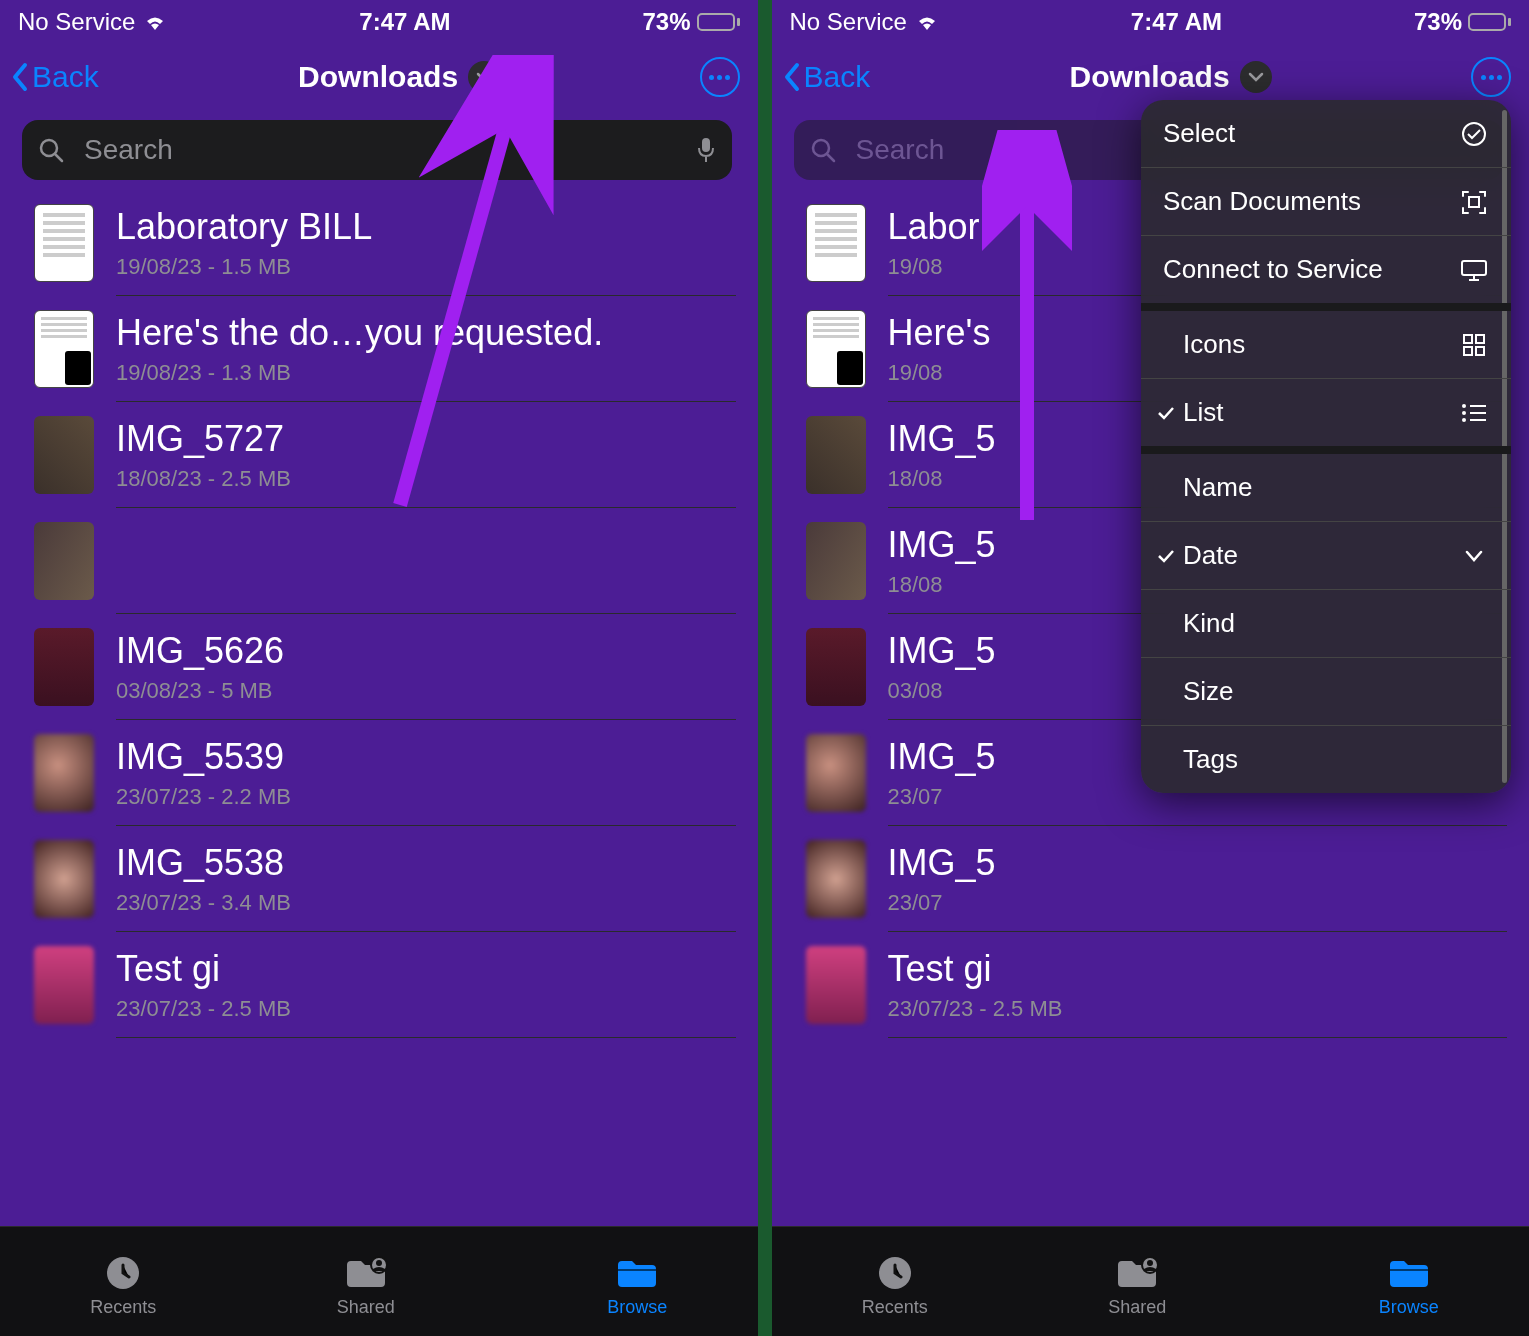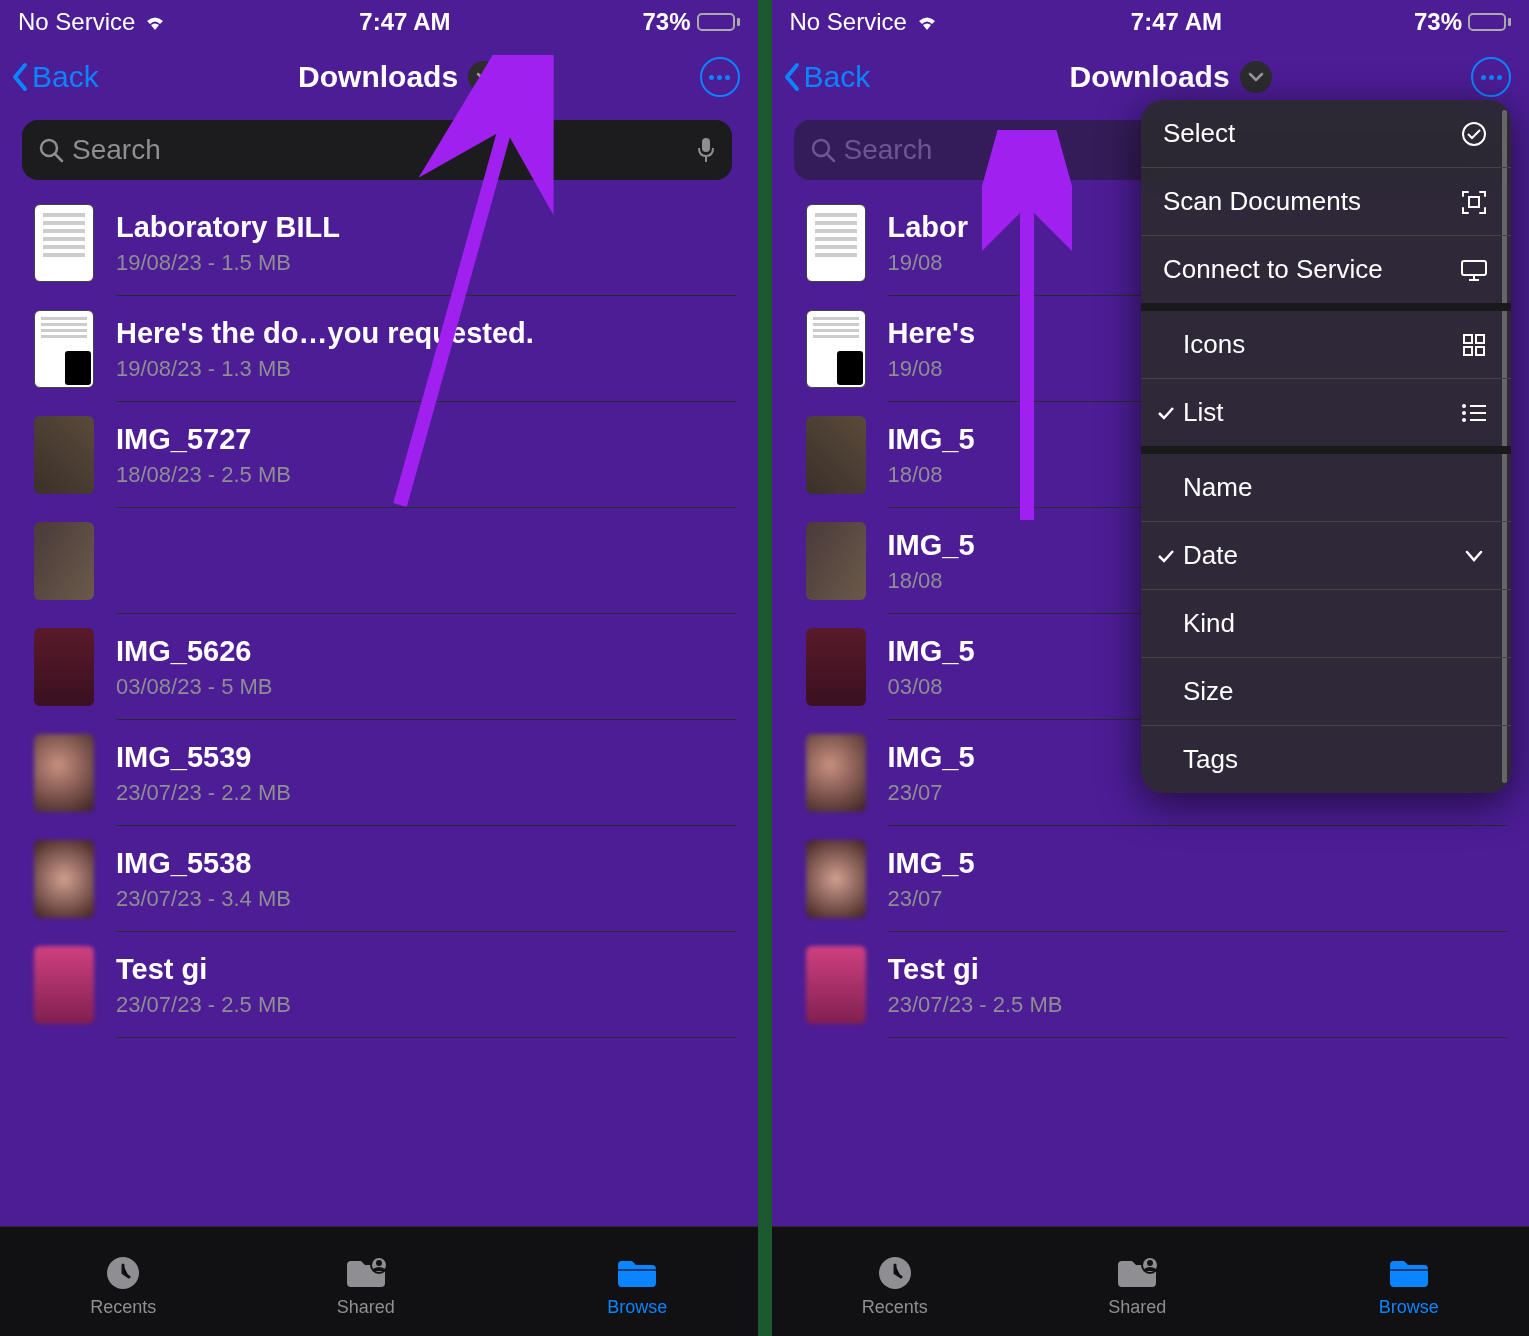--- a/index.html
+++ b/index.html
@@ -79,21 +79,21 @@
   .search-bar {
     margin: 6px 26px 10px 22px;
     background: #1c1c1e;
     border-radius: 16px;
     height: 60px;
     display: flex;
     align-items: center;
     padding: 0 16px;
     color: #8e8e93;
     font-size: 28px;
-    gap: 8px;
+    gap: 20px;
   }
   .search-bar .mic { margin-left:auto; }
   
   .file-list {
     flex: 1;
     overflow: hidden;
     padding: 0 0 0 0;
   }
   .row {
     display: flex;
@@ -119,21 +119,21 @@
   .thumb.doc2 { background: #fff; border:1px solid #444; position:relative;}
   .thumb.doc2::after {content:""; position:absolute; right:2px; bottom:2px; width:26px; height:34px; background:#000; border-radius:3px;}
   .thumb.doc2::before { content:""; position:absolute; top:6px; left:6px; right:6px; height:3px; background:#ccc; box-shadow: 0 6px 0 #ccc, 0 12px 0 #ccc, 0 18px 0 #ccc;}
   .thumb.photo1 { background: linear-gradient(45deg,#3a302a,#5a4a3a);}
   .thumb.photo2 { background: linear-gradient(120deg,#4a3a3a,#6b5a4a);}
   .thumb.photo3 { background: linear-gradient(#5a1a2a,#3a1020); border-radius:6px;}
   .thumb.blur1 { background: radial-gradient(circle at 40% 40%, #c89080, #3a2020); filter: blur(2px);}
   .thumb.blur2 { background: radial-gradient(circle at 50% 50%, #d0a090, #402020); filter: blur(2px);}
   .thumb.blur3 { background: linear-gradient(#d04080,#802050); filter: blur(2px);}
   .row-text { display:flex; flex-direction:column; gap:6px; min-width:0; flex:1;}
-  .row-title { color:#fff; font-size: 29px; white-space: nowrap; overflow:hidden; text-overflow: ellipsis; font-weight: bold;}
+  .row-title { color:#fff; font-size: 36px; white-space: nowrap; overflow:hidden; text-overflow: ellipsis;}
   .row-sub { color:#8e8e93; font-size: 22px;}
   
   .tab-bar {
     height: 110px;
     background: #111113;
     border-top: 0.5px solid #2a2a2c;
     display: flex;
     justify-content: space-around;
     align-items: flex-start;
     padding-top: 26px;

